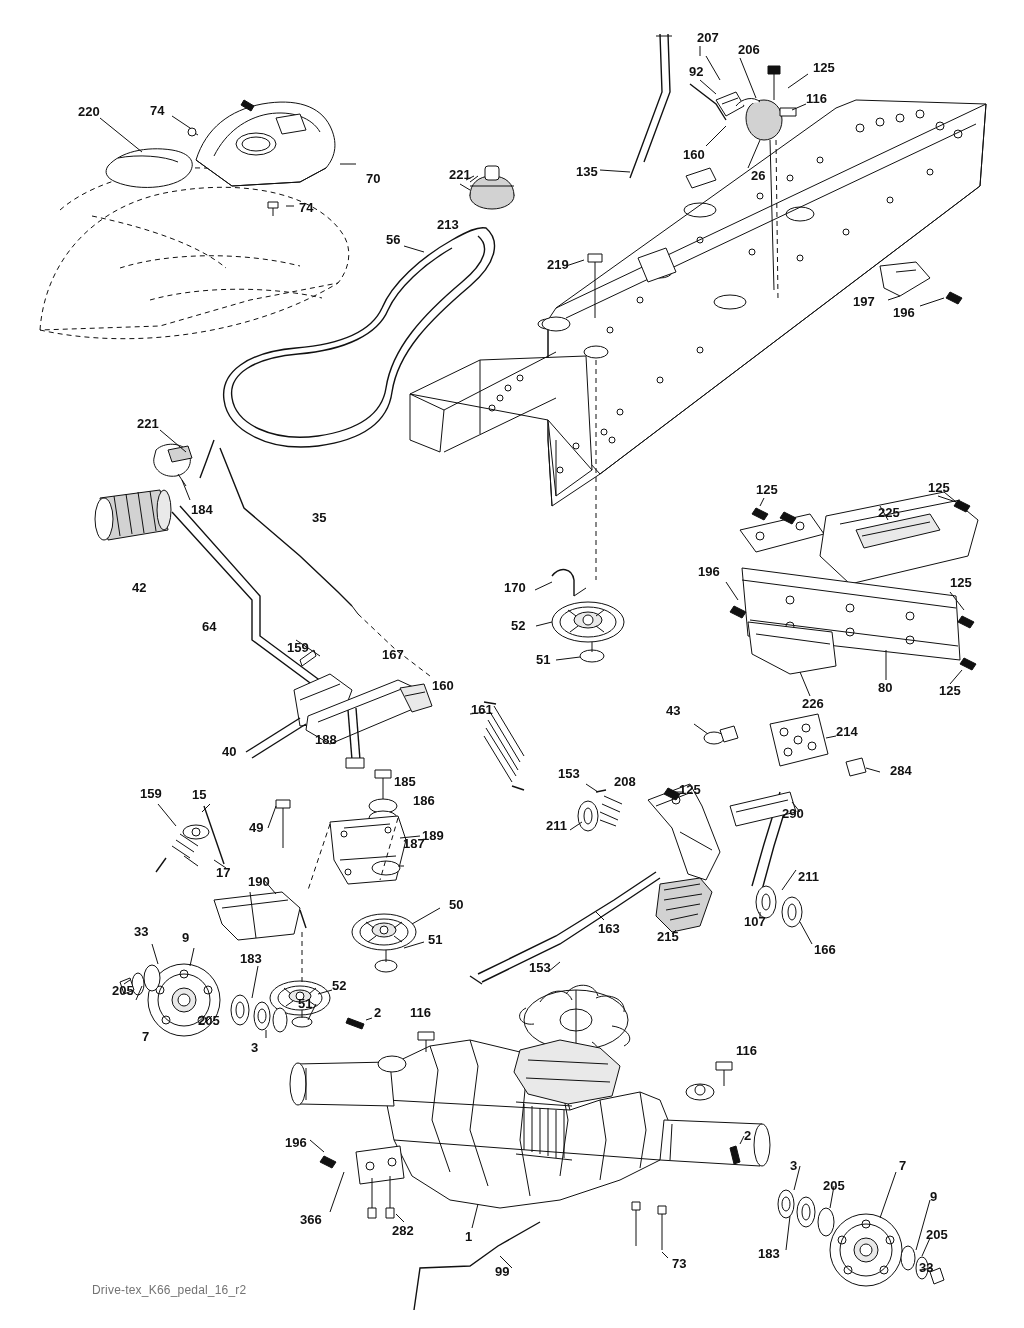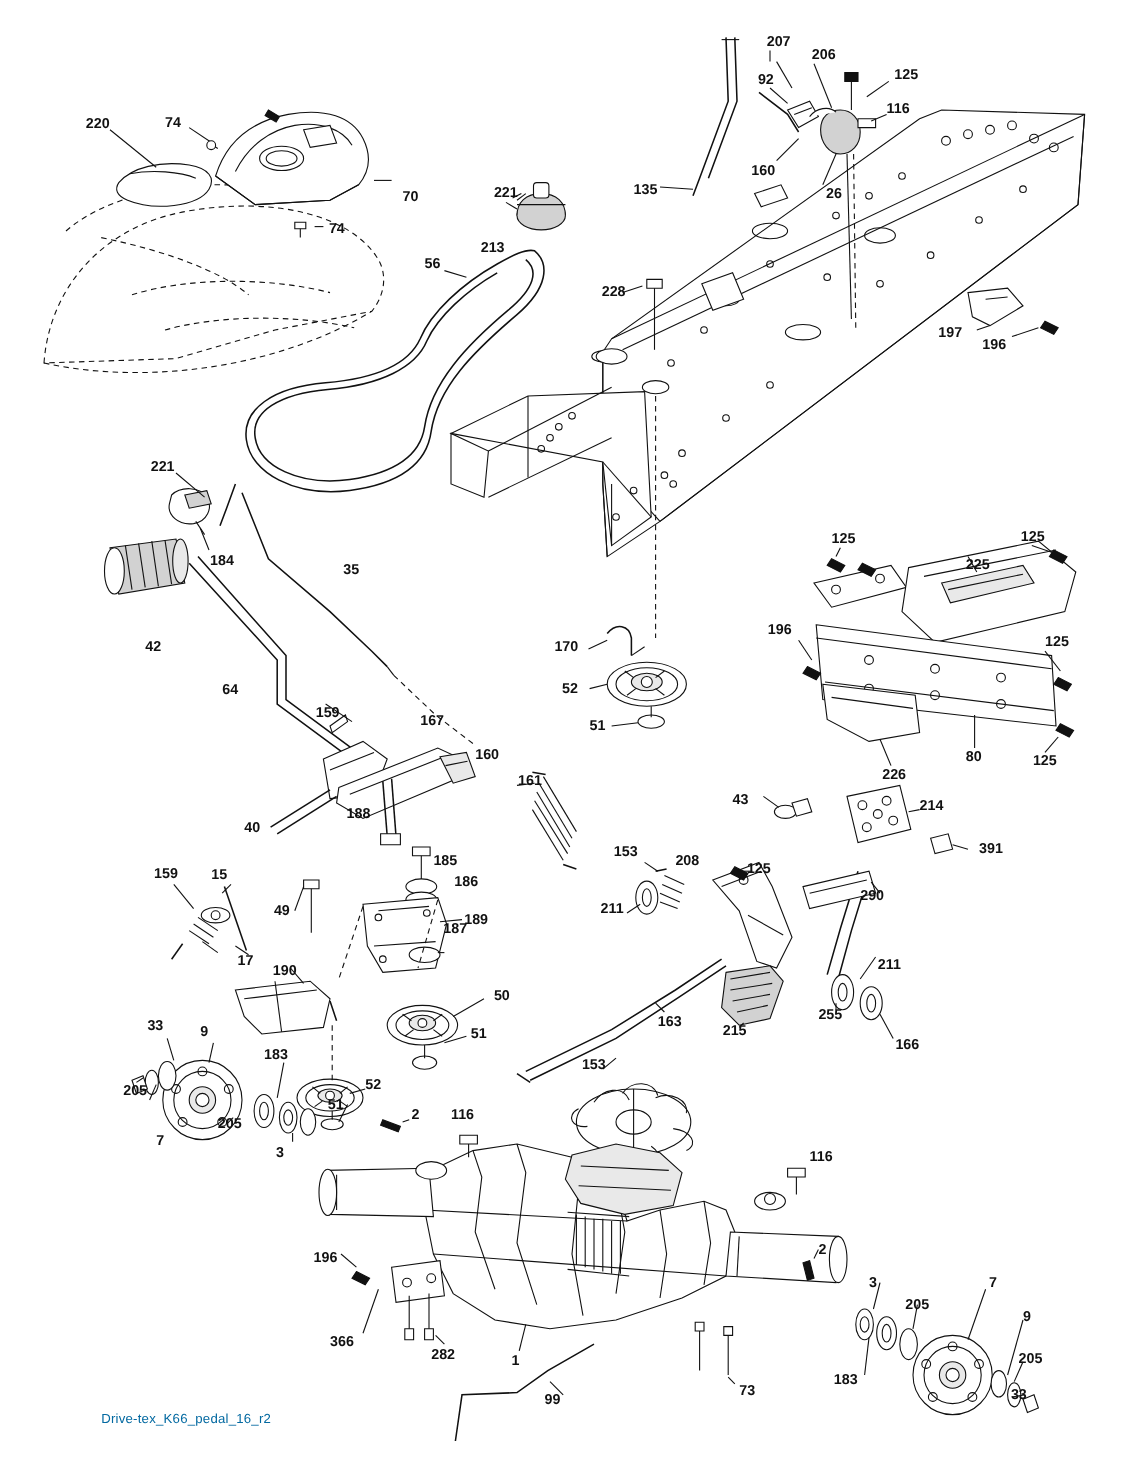--- a/index.html
+++ b/index.html
@@ -1,19 +1,19 @@
 <!DOCTYPE html>
 <html><head>
 <meta charset="utf-8">
 <style>
   html, body { margin:0; padding:0; background:#ffffff; }
   body { width:1024px; height:1328px; font-family:"Liberation Sans", sans-serif; }
   #sheet { position:relative; width:1024px; height:1328px; overflow:hidden; background:#fff; }
   .lbl { position:absolute; font-size:13px; font-weight:bold; color:#111; white-space:nowrap; }
-  .cap { position:absolute; font-size:12px; color:#0369a1; white-space:nowrap; letter-spacing:0.2px; }
+  .cap { position:absolute; font-size:12px; color:#737373; white-space:nowrap; letter-spacing:0.2px; }
   svg { position:absolute; left:0; top:0; }
   .ln { stroke:#111; fill:none; stroke-width:1; }
   .th { stroke:#111; fill:none; stroke-width:1.4; }
   .dash { stroke:#111; fill:none; stroke-width:1; stroke-dasharray:5 4; }
   .fillw { fill:#fff; stroke:#111; stroke-width:1; }
   .fillg { fill:#e9e9e9; stroke:#111; stroke-width:1; }
   .fillgd { fill:#d2d2d2; stroke:#111; stroke-width:1; }
   .fillk { fill:#111; stroke:#111; stroke-width:1; }
 </style>
 </head>
@@ -573,21 +573,21 @@
   <span class="lbl" style="left:437px; top:217px;">213</span>
   <span class="lbl" style="left:386px; top:232px;">56</span>
   <span class="lbl" style="left:697px; top:30px;">207</span>
   <span class="lbl" style="left:738px; top:42px;">206</span>
   <span class="lbl" style="left:813px; top:60px;">125</span>
   <span class="lbl" style="left:689px; top:64px;">92</span>
   <span class="lbl" style="left:806px; top:91px;">116</span>
   <span class="lbl" style="left:683px; top:147px;">160</span>
   <span class="lbl" style="left:739px; top:168px;margin-left:12px;">26</span>
   <span class="lbl" style="left:576px; top:164px;">135</span>
-  <span class="lbl" style="left:547px; top:257px;">228</span>
+  <span class="lbl" style="left:547px; top:257px;">219</span>
   <span class="lbl" style="left:853px; top:294px;">197</span>
   <span class="lbl" style="left:893px; top:305px;">196</span>
   <span class="lbl" style="left:137px; top:416px;">221</span>
   <span class="lbl" style="left:191px; top:502px;">184</span>
   <span class="lbl" style="left:132px; top:580px;">42</span>
   <span class="lbl" style="left:312px; top:510px;">35</span>
   <span class="lbl" style="left:202px; top:619px;">64</span>
   <span class="lbl" style="left:287px; top:640px;">159</span>
   <span class="lbl" style="left:382px; top:647px;">167</span>
   <span class="lbl" style="left:432px; top:678px;">160</span>
@@ -618,26 +618,26 @@
   <span class="lbl" style="left:332px; top:978px;">52</span>
   <span class="lbl" style="left:298px; top:996px;">51</span>
   <span class="lbl" style="left:374px; top:1005px;">2</span>
   <span class="lbl" style="left:410px; top:1005px;">116</span>
   <span class="lbl" style="left:558px; top:766px;">153</span>
   <span class="lbl" style="left:614px; top:774px;">208</span>
   <span class="lbl" style="left:679px; top:782px;">125</span>
   <span class="lbl" style="left:546px; top:818px;">211</span>
   <span class="lbl" style="left:598px; top:921px;">163</span>
   <span class="lbl" style="left:529px; top:960px;">153</span>
-  <span class="lbl" style="left:666px; top:719px;text-align:center;">43</span>
+  <span class="lbl" style="left:666px; top:703px;text-align:center;">43</span>
   <span class="lbl" style="left:836px; top:724px;">214</span>
-  <span class="lbl" style="left:890px; top:763px;">391</span>
+  <span class="lbl" style="left:890px; top:763px;">284</span>
   <span class="lbl" style="left:782px; top:806px;">290</span>
   <span class="lbl" style="left:798px; top:869px;">211</span>
-  <span class="lbl" style="left:744px; top:914px;">255</span>
+  <span class="lbl" style="left:744px; top:914px;">107</span>
   <span class="lbl" style="left:814px; top:942px;">166</span>
   <span class="lbl" style="left:657px; top:929px;">215</span>
   <span class="lbl" style="left:756px; top:482px;">125</span>
   <span class="lbl" style="left:928px; top:480px;">125</span>
   <span class="lbl" style="left:878px; top:505px;">225</span>
   <span class="lbl" style="left:698px; top:564px;">196</span>
   <span class="lbl" style="left:950px; top:575px;">125</span>
   <span class="lbl" style="left:802px; top:696px;">226</span>
   <span class="lbl" style="left:878px; top:680px;">80</span>
   <span class="lbl" style="left:939px; top:683px;">125</span>

